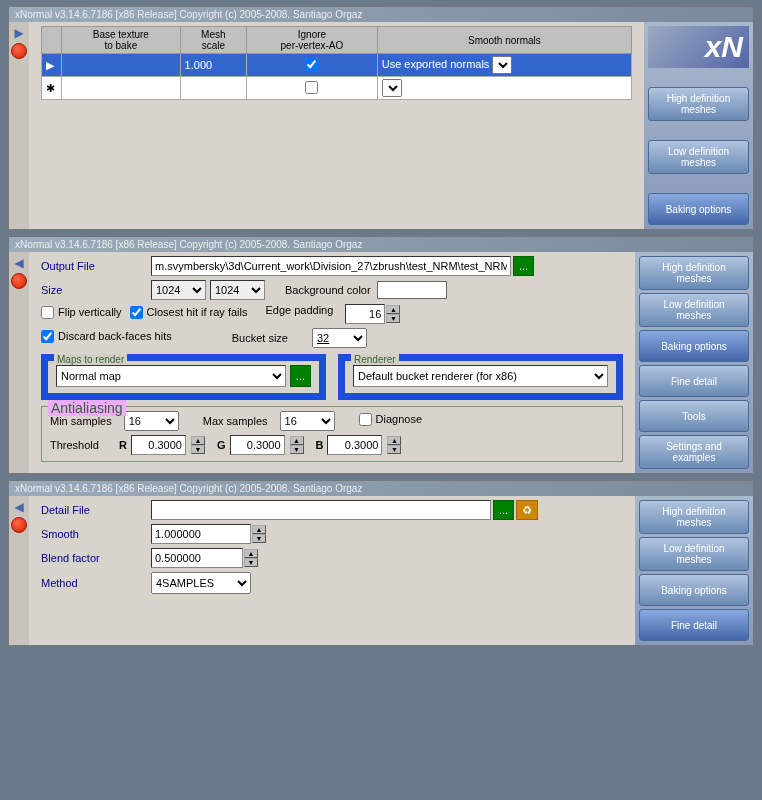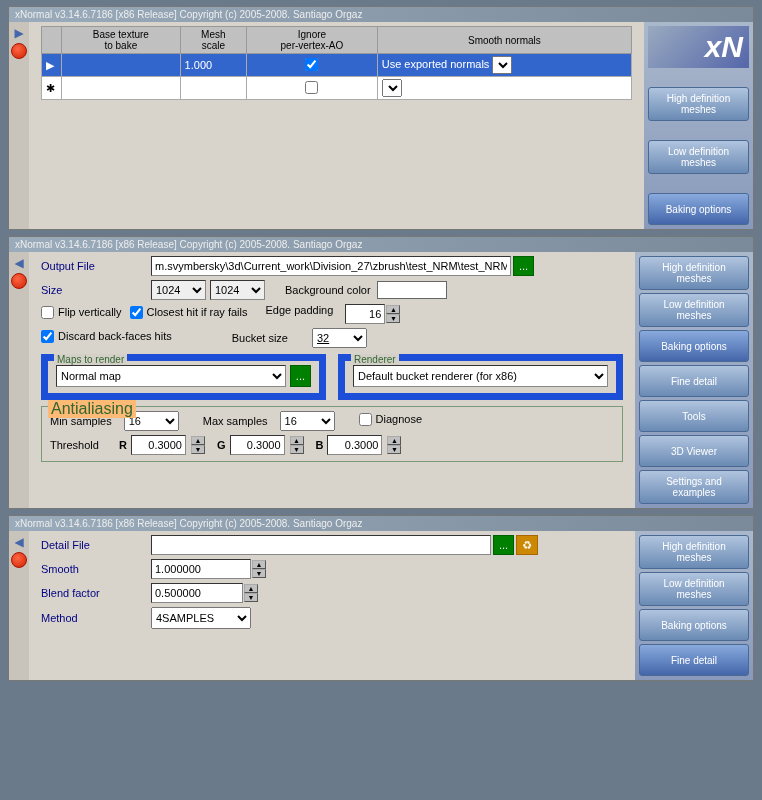--- a/index.html
+++ b/index.html
@@ -204,23 +204,23 @@
       border: 1px solid #7a9a7a;
       padding: 4px 8px 6px 8px;
       position: relative;
       margin-top: 6px;
     }
 
     .aa-group-label {
       position: absolute;
       top: -7px;
       left: 6px;
-      background: #fdba74;
+      background: #f0abfc;
       padding: 0 3px;
-      font-size: 16px;
+      font-size: 14px;
       color: #336633;
     }
 
     .aa-row {
       display: flex;
       align-items: center;
       gap: 8px;
       margin-bottom: 4px;
     }
 
@@ -465,21 +465,20 @@
     </div>
 
     <div style="width:118px; background:linear-gradient(180deg,#aab8cc,#8899bb); display:flex; flex-direction:column; align-items:stretch; padding:4px; gap:3px;">
       <button class="sidebar-btn">High definition
 meshes</button>
       <button class="sidebar-btn">Low definition
 meshes</button>
       <button class="sidebar-btn" style="background:linear-gradient(to bottom,#88aadd,#4466aa);">Baking options</button>
       <button class="sidebar-btn">Fine detail</button>
       <button class="sidebar-btn">Tools</button>
-      <button class="sidebar-btn">3D Viewer</button>
       <button class="sidebar-btn">Settings and
 examples</button>
     </div>
   </div>
 </div>
 
 <div class="window-outer">
   <div class="win-titlebar">
     <span>xNormal v3.14.6.7186 [x86 Release] Copyright (c) 2005-2008. Santiago Orgaz</span>
   </div>

